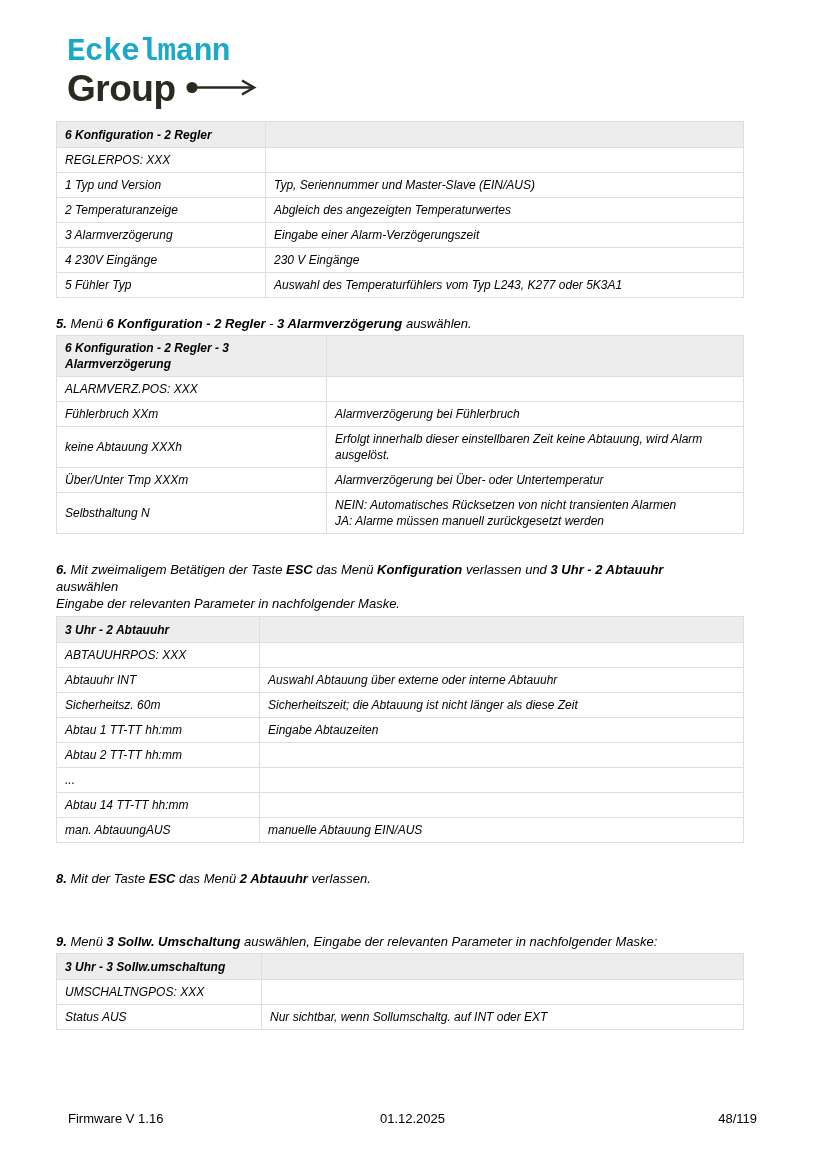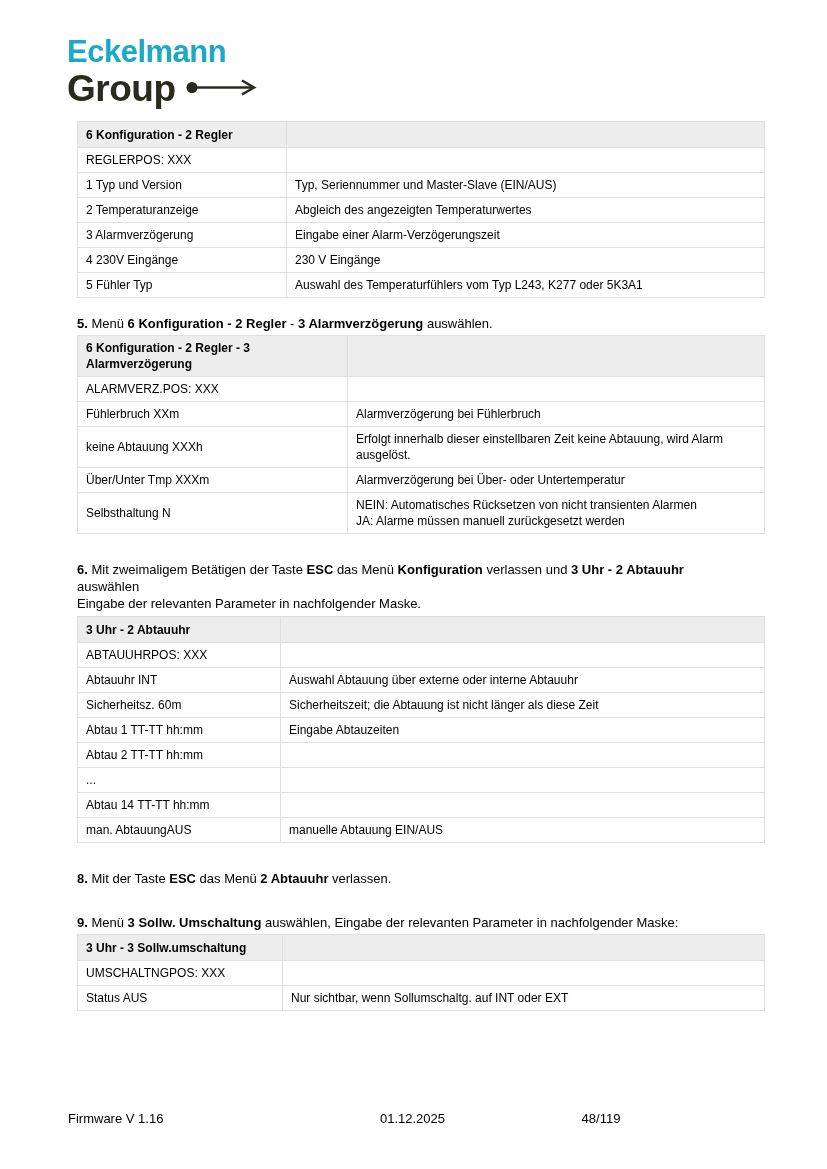--- a/index.html
+++ b/index.html
@@ -11,31 +11,31 @@
     height: 1169px;
     margin: 0 auto;
     background: #fff;
     overflow: hidden;
   }
 
   
   .logo { position: absolute; left: 67px; top: 36px; line-height: 1; }
   .logo-line1 {
     font-size: 31px; font-weight: bold; letter-spacing: -0.5px;
-    color: #1BA9C7; display: block;
+    color: #1BA9C7; display: block; font-family: Liberation Mono, monospace;
   }
   .logo-line2-wrap { display: flex; align-items: center; margin-top: 3px; }
   .logo-line2 {
     font-size: 37px; font-weight: bold; letter-spacing: -0.5px;
     color: #2B2A20; display: inline-block;
   }
   .logo-arrow { margin-left: 11px; display: inline-block; }
 
   
-  .content { position: absolute; left: 77px; top: 121px; width: 688px; }
+  .content { position: absolute; left: 56px; top: 121px; width: 688px; font-style: italic; }
 
   
   table.doc-table {
     border-collapse: collapse; width: 100%;
     font-size: 12px; table-layout: fixed;
   }
   table.doc-table td {
     border: 1px solid #dedede;
     padding: 4px 8px;
     vertical-align: middle;
@@ -52,32 +52,32 @@
 
   
   .para { font-size: 13px; line-height: 17px; }
   .b { font-weight: bold; }
   .mt-p5   { margin-top: 17px; margin-bottom: 3px; }
   .mt-esc  { margin-top: 13px; }
   .mt-p6   { margin-top: 27px; }
   .mt-p6b  { margin-top: 0px; margin-bottom: 4px; }
   .mt-t3   { margin-top: 1px; }
   .mt-p8   { margin-top: 27px; }
-  .mt-p9   { margin-top: 27px; margin-bottom: 3px; }
+  .mt-p9   { margin-top: 46px; margin-bottom: 3px; }
   .mt-t1   { margin-top: 0; }
   .mt-t2   { margin-top: 0; }
 
   
   .footer {
     position: absolute; left: 68px; top: 1111px; width: 689px;
     display: grid; grid-template-columns: 1fr auto 1fr;
     font-size: 13px;
   }
   .footer .c { text-align: center; }
-  .footer .r { text-align: center; }
+  .footer .r { text-align: right; }
 </style>
 </head>
 <body>
 
 <div class="page">
 
   <div class="logo">
     <span class="logo-line1">Eckelmann</span>
     <span class="logo-line2-wrap">
       <span class="logo-line2">Group</span>

